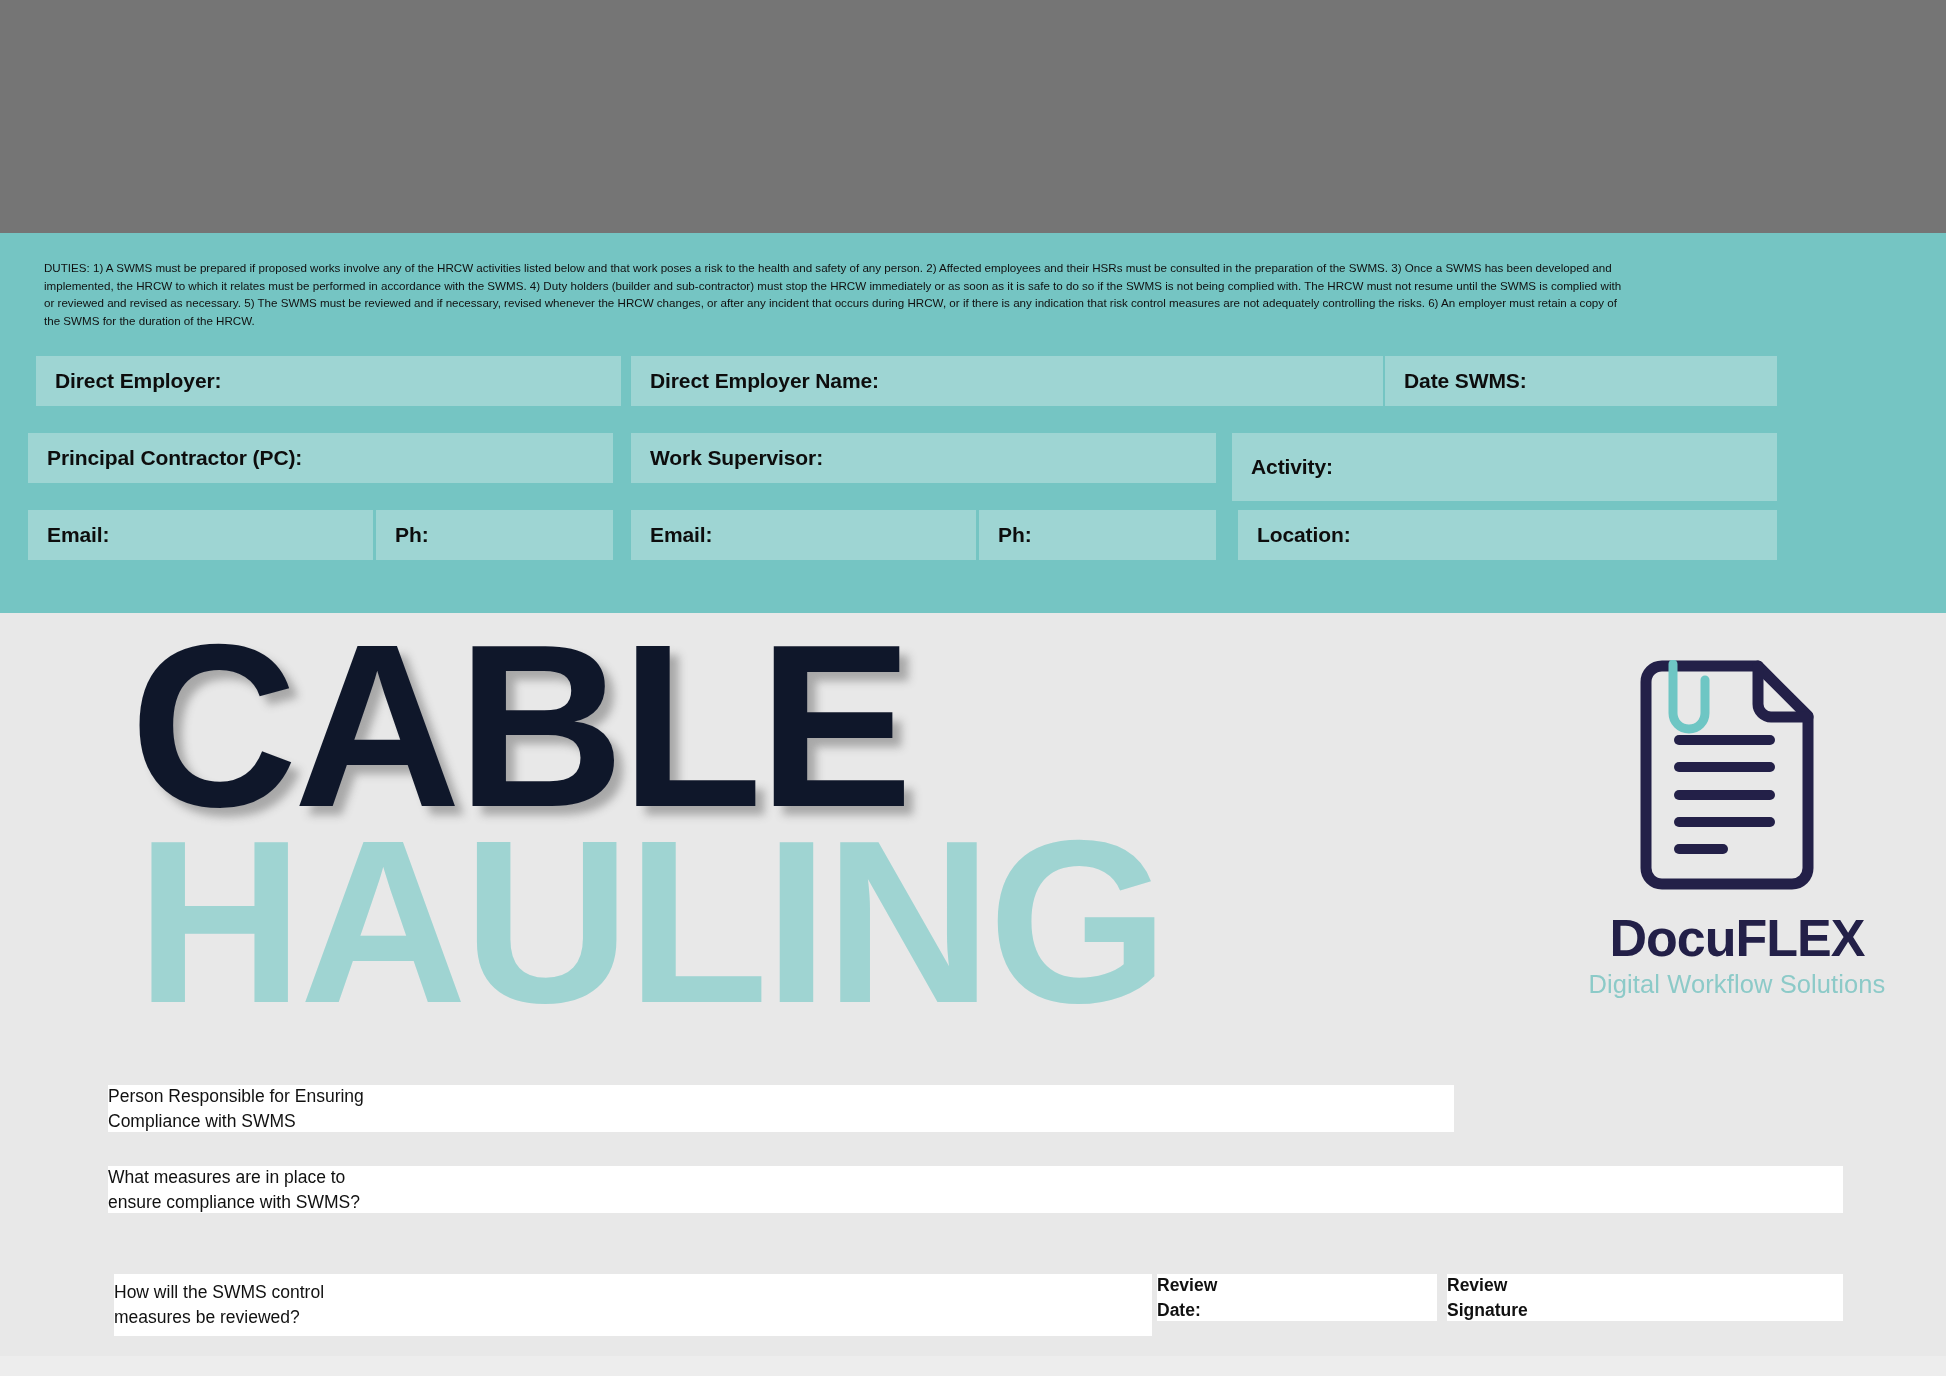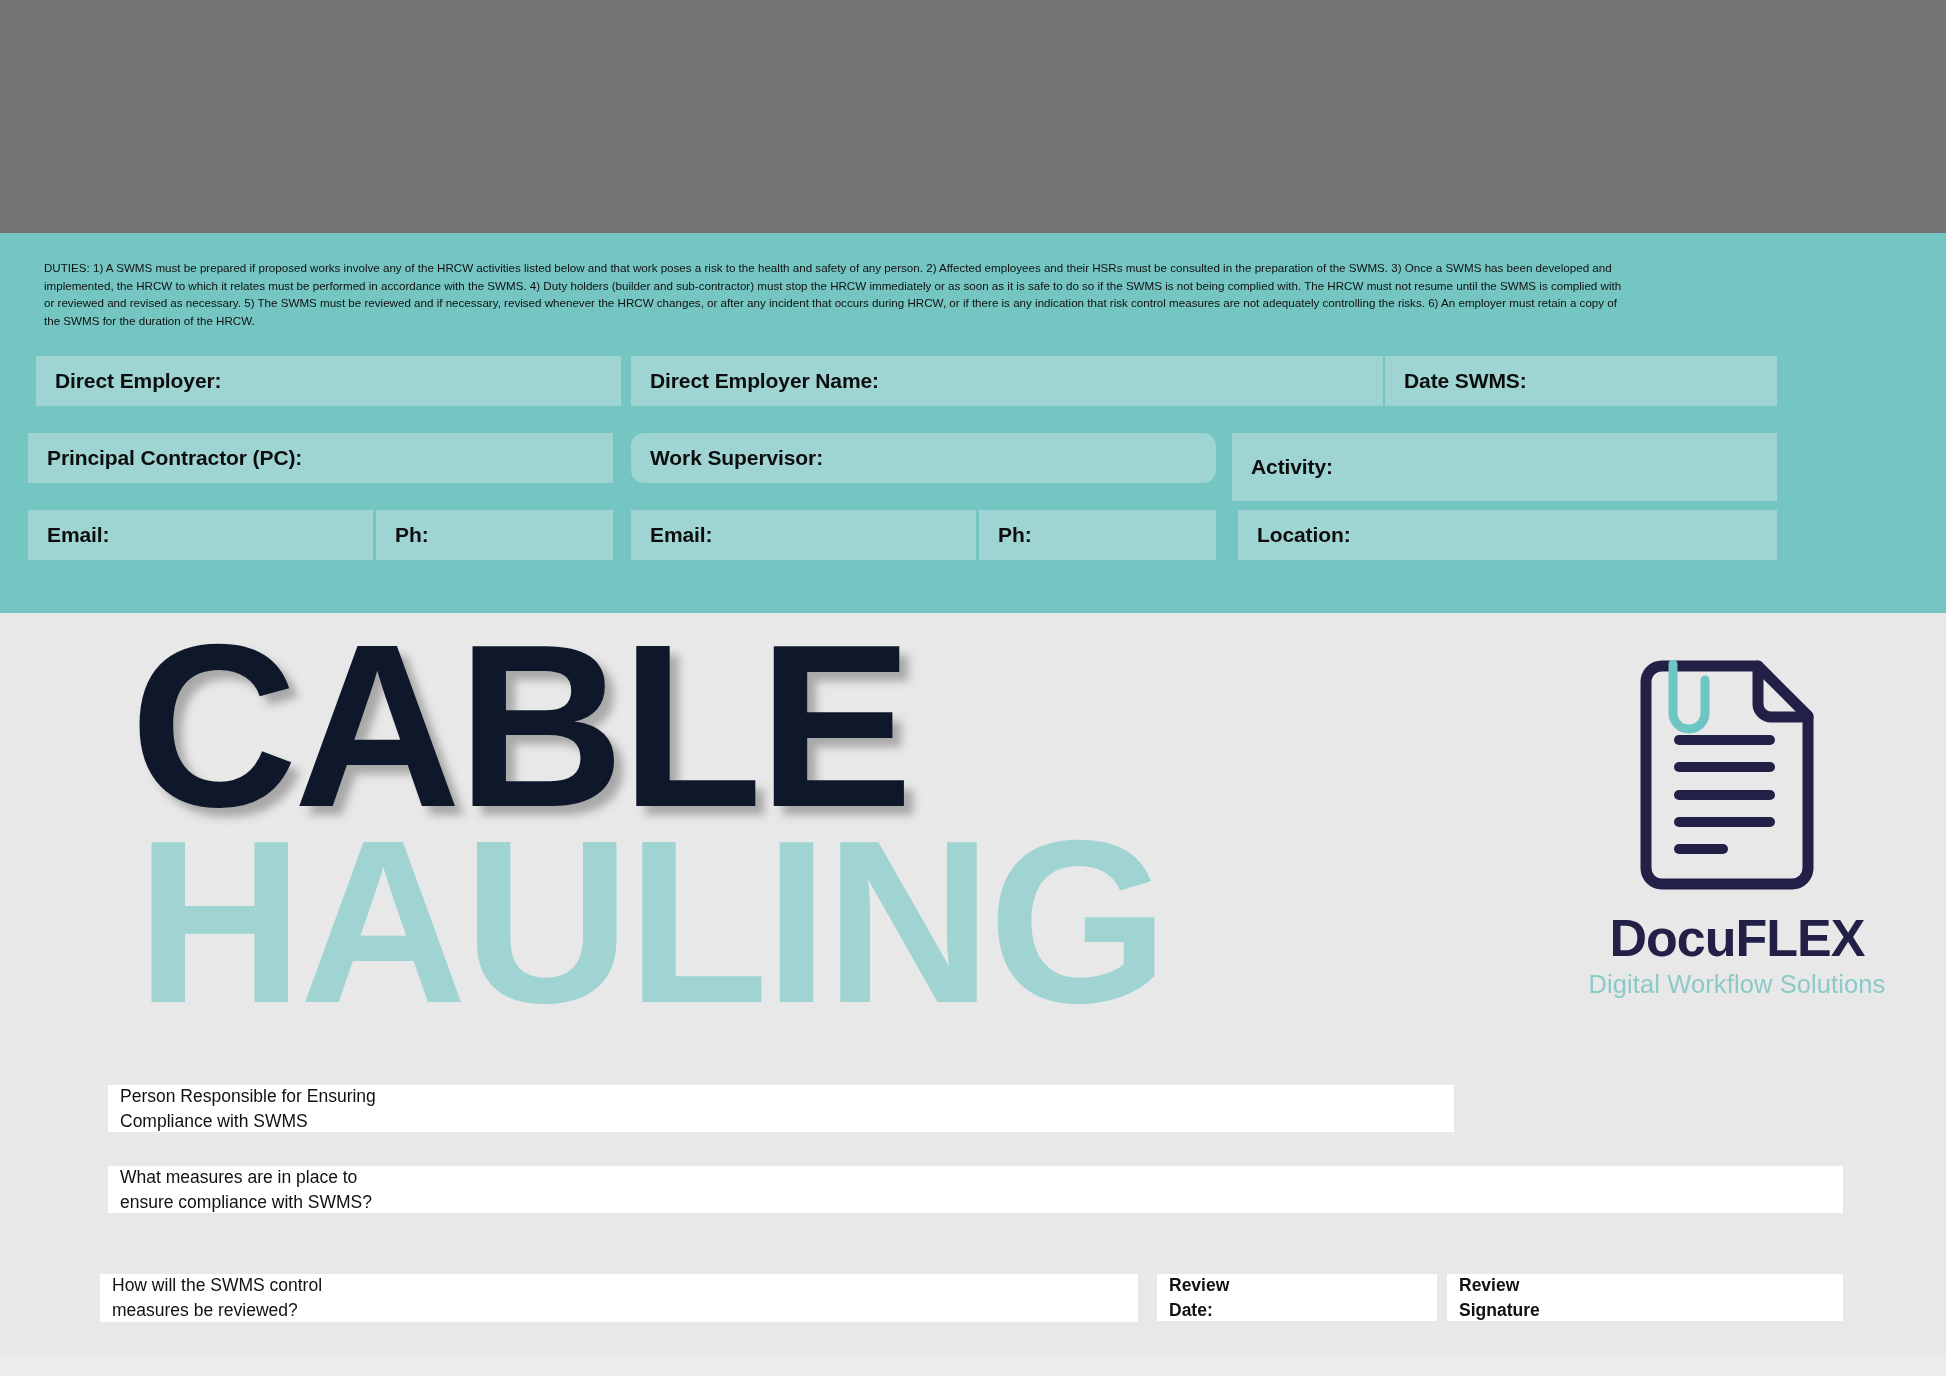--- a/index.html
+++ b/index.html
@@ -161,21 +161,21 @@
   }
 
   
   .wbox {
     position: absolute;
     background: #ffffff;
     display: flex;
     align-items: center;
   }
   .wbox > .wlbl {
-    padding-left: 12px;
+    padding-left: 0;
     color: #111111;
     font-size: 17.5px;
     line-height: 1.42;
     white-space: pre-line;
   }
   .wbox > .wlbl.bold {
     font-weight: bold;
   }
 </style>
 </head>
@@ -201,21 +201,21 @@
     </div>
 
     <div class="fld" style="left:1385px; top:123px; width:392px; height:50px;">
       <span class="lbl">Date SWMS:</span>
     </div>
 
     <div class="fld" style="left:28px; top:200px; width:585px; height:50px;">
       <span class="lbl">Principal Contractor (PC):</span>
     </div>
 
-    <div class="fld" style="left:631px; top:200px; width:585px; height:50px;border-radius:13px;">
+    <div class="fld" style="left:631px; top:200px; width:585px; height:50px;">
       <span class="lbl">Work Supervisor:</span>
     </div>
 
     <div class="fld" style="left:1232px; top:200px; width:545px; height:68px;">
       <span class="lbl">Activity:</span>
     </div>
 
     <div class="fld" style="left:28px; top:277px; width:345px; height:50px;">
       <span class="lbl">Email:</span>
     </div>
@@ -268,21 +268,21 @@
     <span class="wlbl">Person Responsible for Ensuring
 Compliance with SWMS</span>
   </div>
 
 
   <div class="wbox" style="left:108px; top:1166px; width:1735px; height:47px;">
     <span class="wlbl">What measures are in place to
 ensure compliance with SWMS?</span>
   </div>
 
-  <div class="wbox" style="left:100px; top:1274px; width:1038px; height:48px;">
+  <div class="wbox" style="left:114px; top:1274px; width:1038px; height:62px;">
     <span class="wlbl">How will the SWMS control
 measures be reviewed?</span>
   </div>
 
   <div class="wbox" style="left:1157px; top:1274px; width:280px; height:47px;">
     <span class="wlbl bold">Review
 Date:</span>
   </div>
 
   <div class="wbox" style="left:1447px; top:1274px; width:396px; height:47px;">

